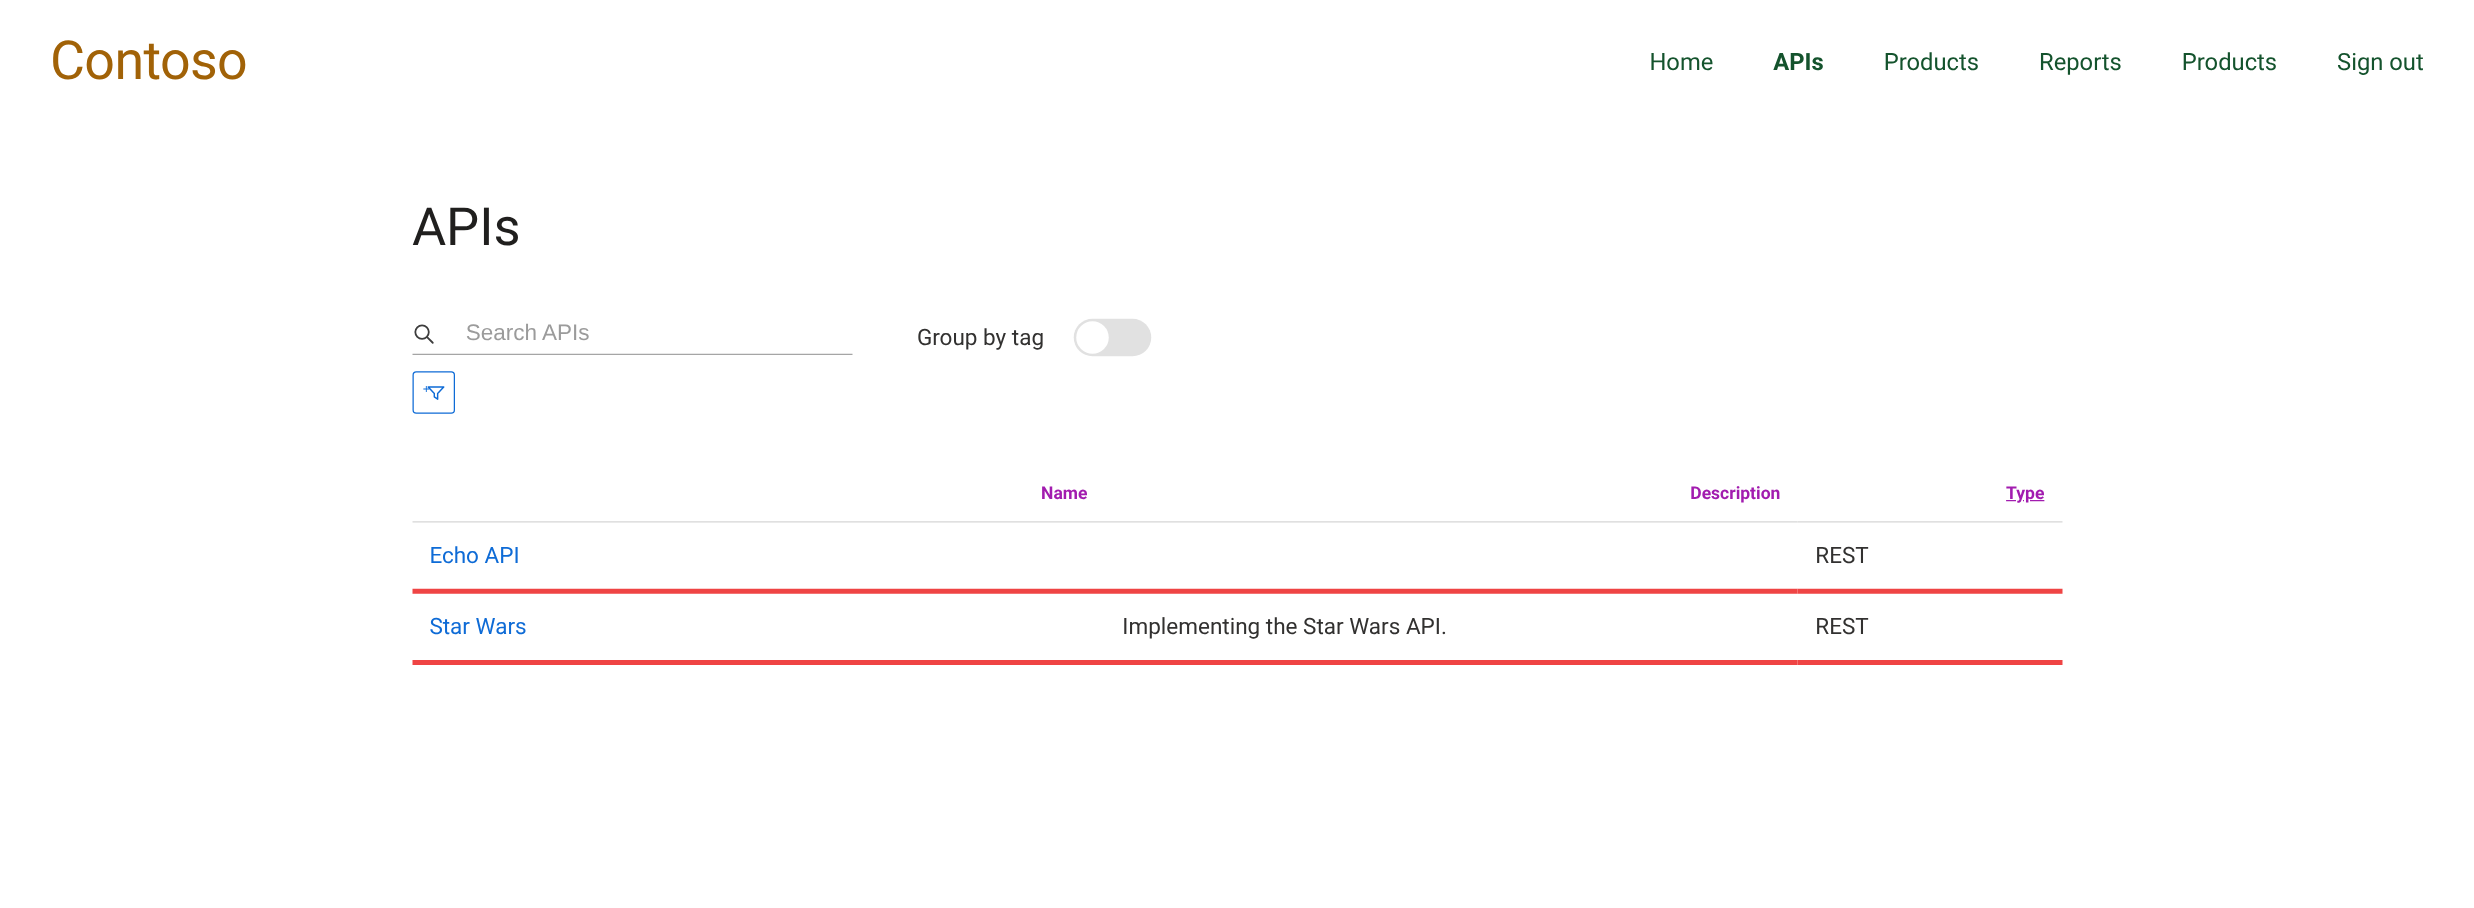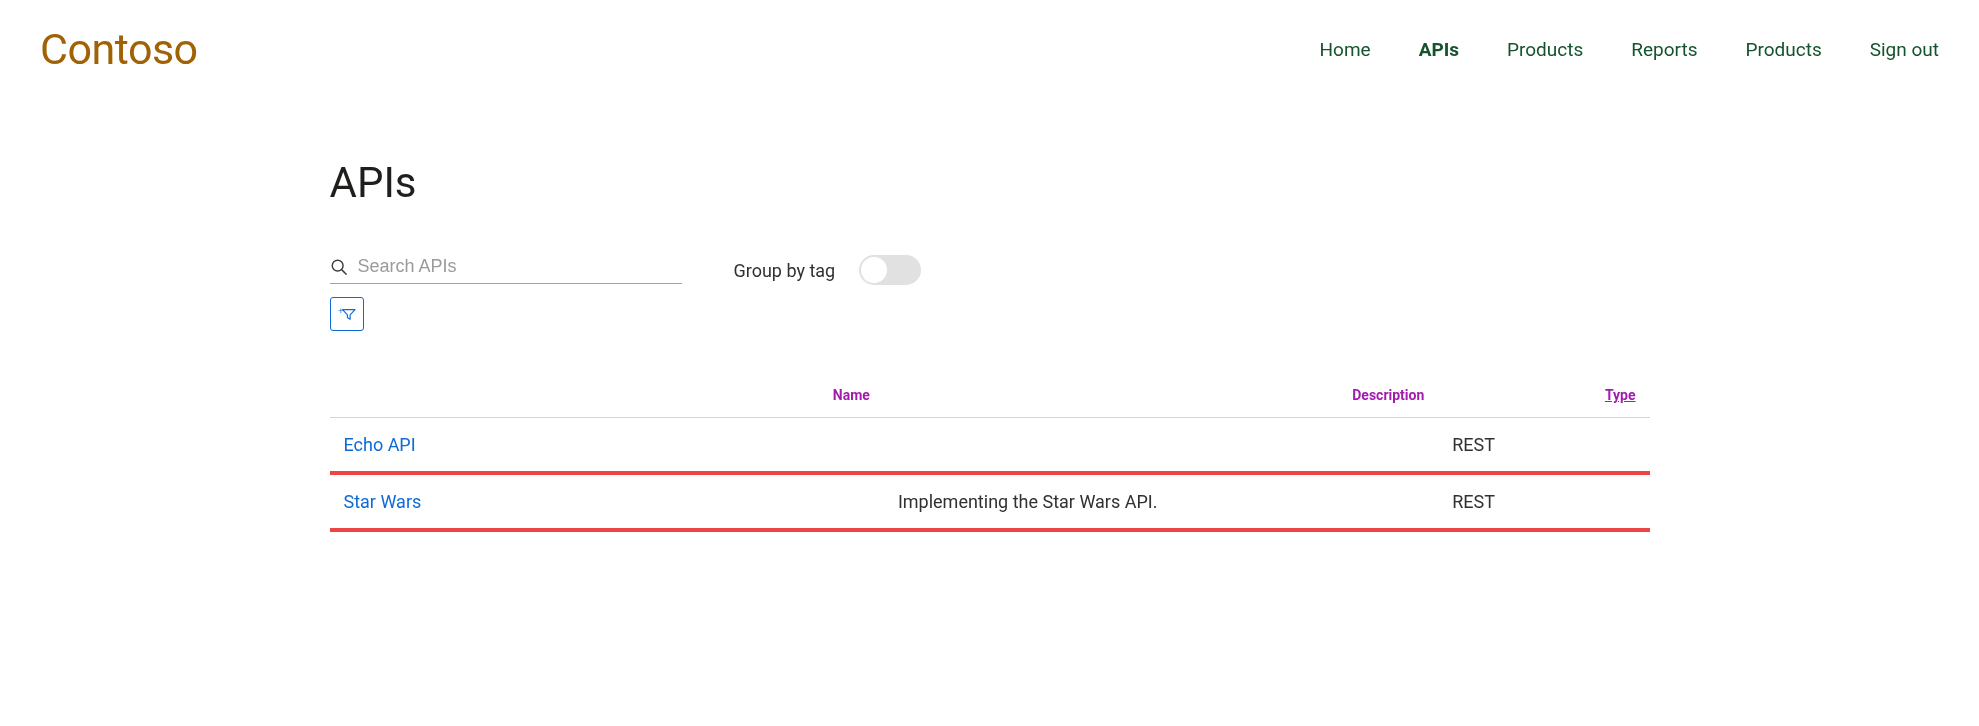--- a/index.html
+++ b/index.html
@@ -55,21 +55,21 @@
       gap: 48px;
       margin-bottom: 12px;
     }
     .search-wrap {
       position: relative;
       width: 352px;
       border-bottom: 1px solid #a5a5a5;
       padding-bottom: 6px;
       display: flex;
       align-items: center;
-      gap: 10px;
+      gap: 25px;
     }
     .search-icon-svg {
       width: 18px;
       height: 18px;
       flex-shrink: 0;
     }
     .search-input {
       border: none;
       outline: none;
       font-size: 18px;

